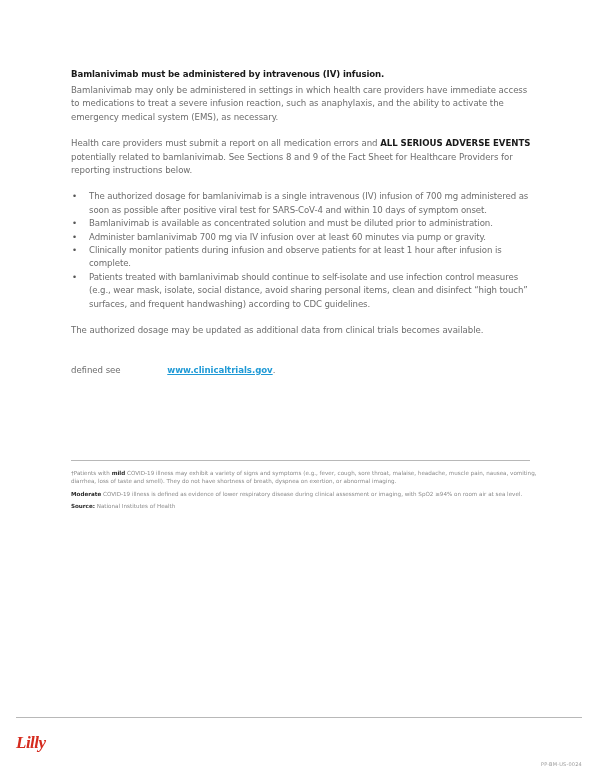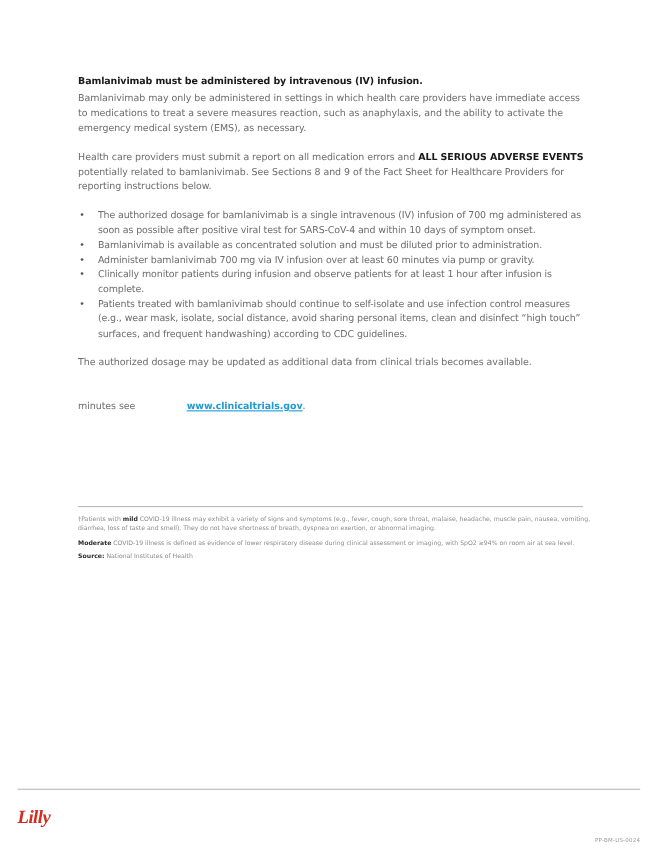--- a/index.html
+++ b/index.html
@@ -27,39 +27,39 @@
   .footer-title .sep { margin: 0 6px; color: #999; }
   .footer-title .pg { color: #d52b1e; font-weight: bold; }
   .code { position: absolute; right: 18px; top: 761px; font-size: 5px; color: #999; letter-spacing: 0.2px; }
 </style>
 </head>
 <body>
 
 <div class="page">
   <div class="content">
     <div class="heading">Bamlanivimab must be administered by intravenous (IV) infusion.</div>
-    <p>Bamlanivimab may only be administered in settings in which health care providers have immediate access to medications to treat a severe measures reaction, such as anaphylaxis, and the ability to activate the emergency medical system (EMS), as necessary.</p>
+    <p>Bamlanivimab may only be administered in settings in which health care providers have immediate access to medications to treat a severe infusion reaction, such as anaphylaxis, and the ability to activate the emergency medical system (EMS), as necessary.</p>
     <div class="gap"></div>
     <p>
       <span>Health care providers must submit a report on all medication errors and </span><strong class="dark">ALL SERIOUS ADVERSE EVENTS</strong><span> potentially related to bamlanivimab. See Sections 8 and 9 of the Fact Sheet for Healthcare Providers for reporting instructions below.</span>
     </p>
     <div class="gap"></div>
     <ul class="bullets">
       <li><span class="dot">•</span><span>The authorized dosage for bamlanivimab is a single intravenous (IV) infusion of 700 mg administered as soon as possible after positive viral test for SARS-CoV-4 and within 10 days of symptom onset.</span></li>
       <li><span class="dot">•</span><span>Bamlanivimab is available as concentrated solution and must be diluted prior to administration.</span></li>
       <li><span class="dot">•</span><span>Administer bamlanivimab 700 mg via IV infusion over at least 60 minutes via pump or gravity.</span></li>
       <li><span class="dot">•</span><span>Clinically monitor patients during infusion and observe patients for at least 1 hour after infusion is complete.</span></li>
       <li><span class="dot">•</span><span>Patients treated with bamlanivimab should continue to self-isolate and use infection control measures (e.g., wear mask, isolate, social distance, avoid sharing personal items, clean and disinfect “high touch” surfaces, and frequent handwashing) according to CDC guidelines.</span></li>
     </ul>
     <div class="gap"></div>
     <p>The authorized dosage may be updated as additional data from clinical trials becomes available.</p>
     <div class="gap"></div>
     <p>
       <br>
-      <span>minutes see </span><a class="link" href="#">www.clinicaltrials.gov</a><span>.</span>
+      <span>defined see </span><a class="link" href="#">www.clinicaltrials.gov</a><span>.</span>
     </p>
   </div>
 
   <div class="rule" style="top:460px;"></div>
 
   <div class="footnotes">
     <div class="fn"><span>†Patients with </span><b>mild</b><span> COVID-19 illness may exhibit a variety of signs and symptoms (e.g., fever, cough, sore throat, malaise, headache, muscle pain, nausea, vomiting, diarrhea, loss of taste and smell). They do not have shortness of breath, dyspnea on exertion, or abnormal imaging.</span></div>
     <div class="fn"><b>Moderate</b><span> COVID-19 illness is defined as evidence of lower respiratory disease during clinical assessment or imaging, with SpO2 ≥94% on room air at sea level.</span></div>
     <div class="fn"><b>Source:</b><span> National Institutes of Health</span></div>
   </div>

